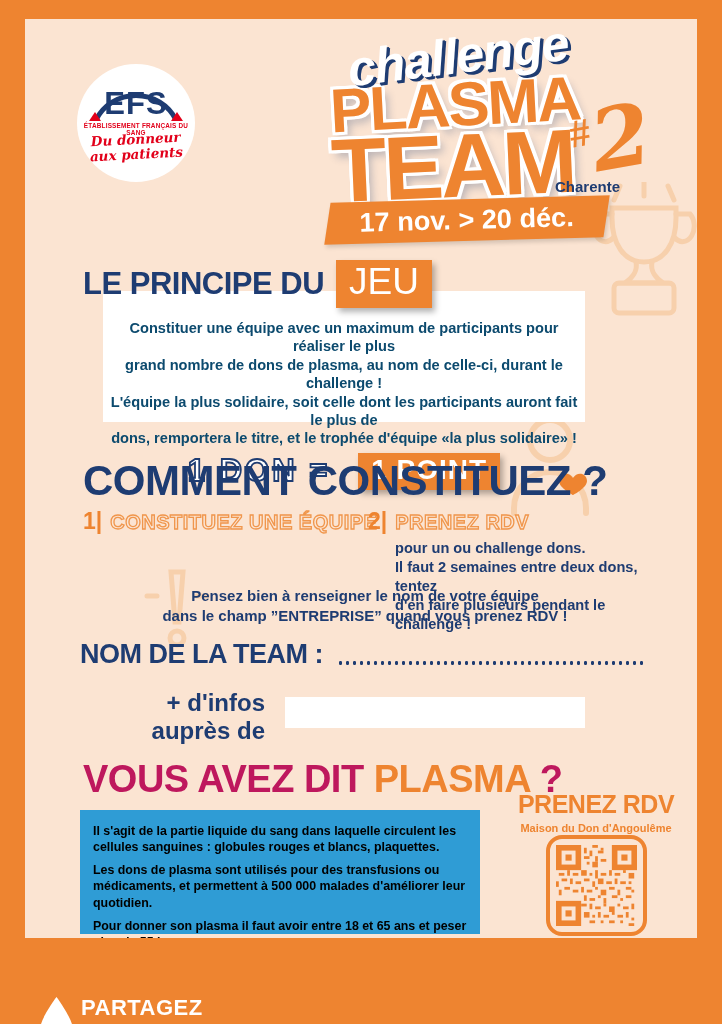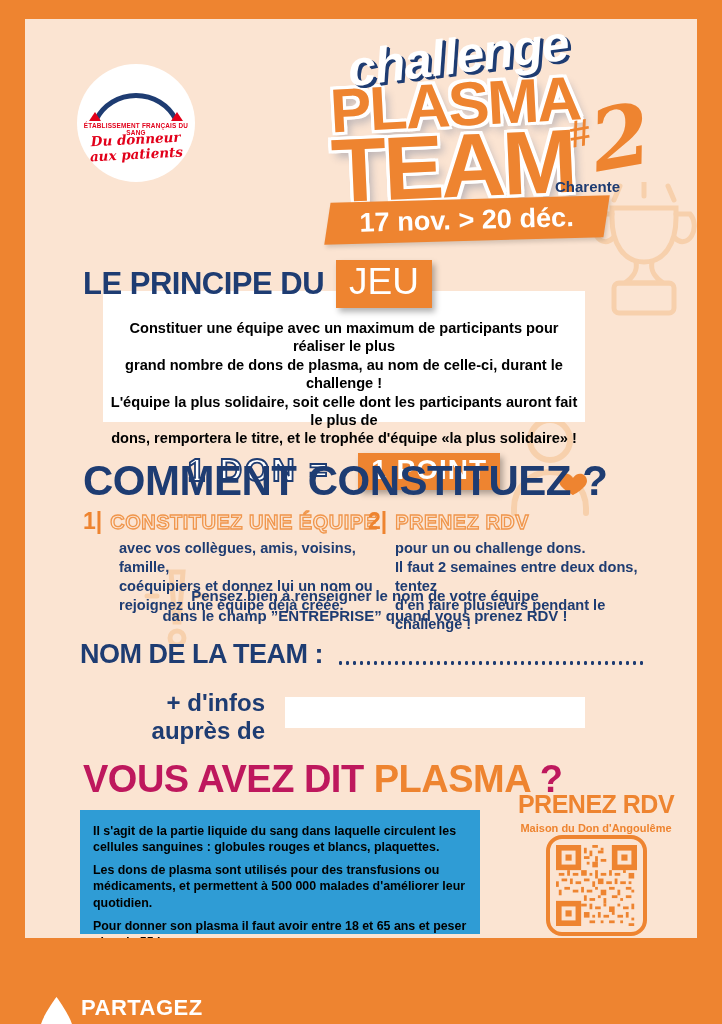--- a/index.html
+++ b/index.html
@@ -51,21 +51,21 @@
 
   
   .wm { z-index:0; }
 
   
   .principle-heading { left:58px; top:241px; z-index:2; display:flex; align-items:center; gap:12px; }
   .h-navy { font-size:31px; font-weight:900; color:#1E3C72; letter-spacing:-0.5px; white-space:nowrap; }
   .h-box { background:#EE8430; color:#fff; font-size:37px; font-weight:400;
     padding:1px 13px 5px; box-shadow:3px 4px 6px rgba(0,0,0,0.3); }
   .principle-card { left:78px; top:272px; width:482px; height:131px; background:#fff; z-index:1; }
-  .principle-text { margin-top:28px; text-align:center; color:#000000;
+  .principle-text { margin-top:28px; text-align:center; color:#0c4a6e;
     font-size:14.6px; font-weight:700; line-height:1.26; }
   .equation { margin-top:5px; display:flex; align-items:center; justify-content:center; gap:28px; }
   .eq-left { font-size:31px; font-weight:900; letter-spacing:3px; color:#fff;
     -webkit-text-stroke:1.8px #1E3C72; }
   .eq-box { background:#EE8430; color:#fff; font-size:28px; font-weight:900;
     letter-spacing:1px; padding:1px 13px 4px; box-shadow:3px 4px 6px rgba(0,0,0,0.3); }
 
   
   .participate-heading { left:58px; top:438px; z-index:2; font-size:42px; font-weight:900;
     color:#1E3C72; letter-spacing:-0.5px; white-space:nowrap; }
@@ -147,20 +147,21 @@
       <circle cx="36" cy="76" r="7"></circle>
       <path d="M6 34 h10 M56 34 h10"></path>
     </svg>
 
     <div class="abs efs-logo">
       <svg class="efs-arc" viewBox="0 0 100 46">
         <path d="M10 44 A44 42 0 0 1 90 44" fill="none" stroke="#1E3C72" stroke-width="5"></path>
         <path d="M3 45 h12 l-6 -9 z" fill="#E2001A"></path>
         <path d="M85 45 h12 l-6 -9 z" fill="#E2001A"></path>
       </svg>
+      <div class="efs-acronym">EFS</div>
       <div class="efs-org">ÉTABLISSEMENT FRANÇAIS DU SANG</div>
       <div class="efs-tagline">
         <div>Du donneur</div>
         <div>aux patients</div>
       </div>
     </div>
 
     <div class="abs title-script">challenge</div>
     <div class="abs title-word title-word1">PLASMA</div>
     <div class="abs title-word title-word2">TEAM</div>
@@ -188,25 +189,20 @@
         <span class="eq-box">1 POINT</span>
       </div>
     </div>
 
     <div class="abs participate-heading">COMMENT CONSTITUEZ ?</div>
 
     <div class="abs step step-1">
       <div class="step-title">
         <span class="step-num">1|</span>
         <span class="step-label">CONSTITUEZ UNE ÉQUIPE</span>
-      </div>
-      <div class="step-body">
-        <div>avec vos collègues, amis, voisins, famille,</div>
-        <div>coéquipiers  et donnez lui un nom ou</div>
-        <div>rejoignez une équipe déjà créée.</div>
       </div>
     </div>
 
     <div class="abs step step-2">
       <div class="step-title">
         <span class="step-num">2|</span>
         <span class="step-label">PRENEZ RDV</span>
       </div>
       <div class="step-body">
         <div>pour un ou challenge dons.</div>

